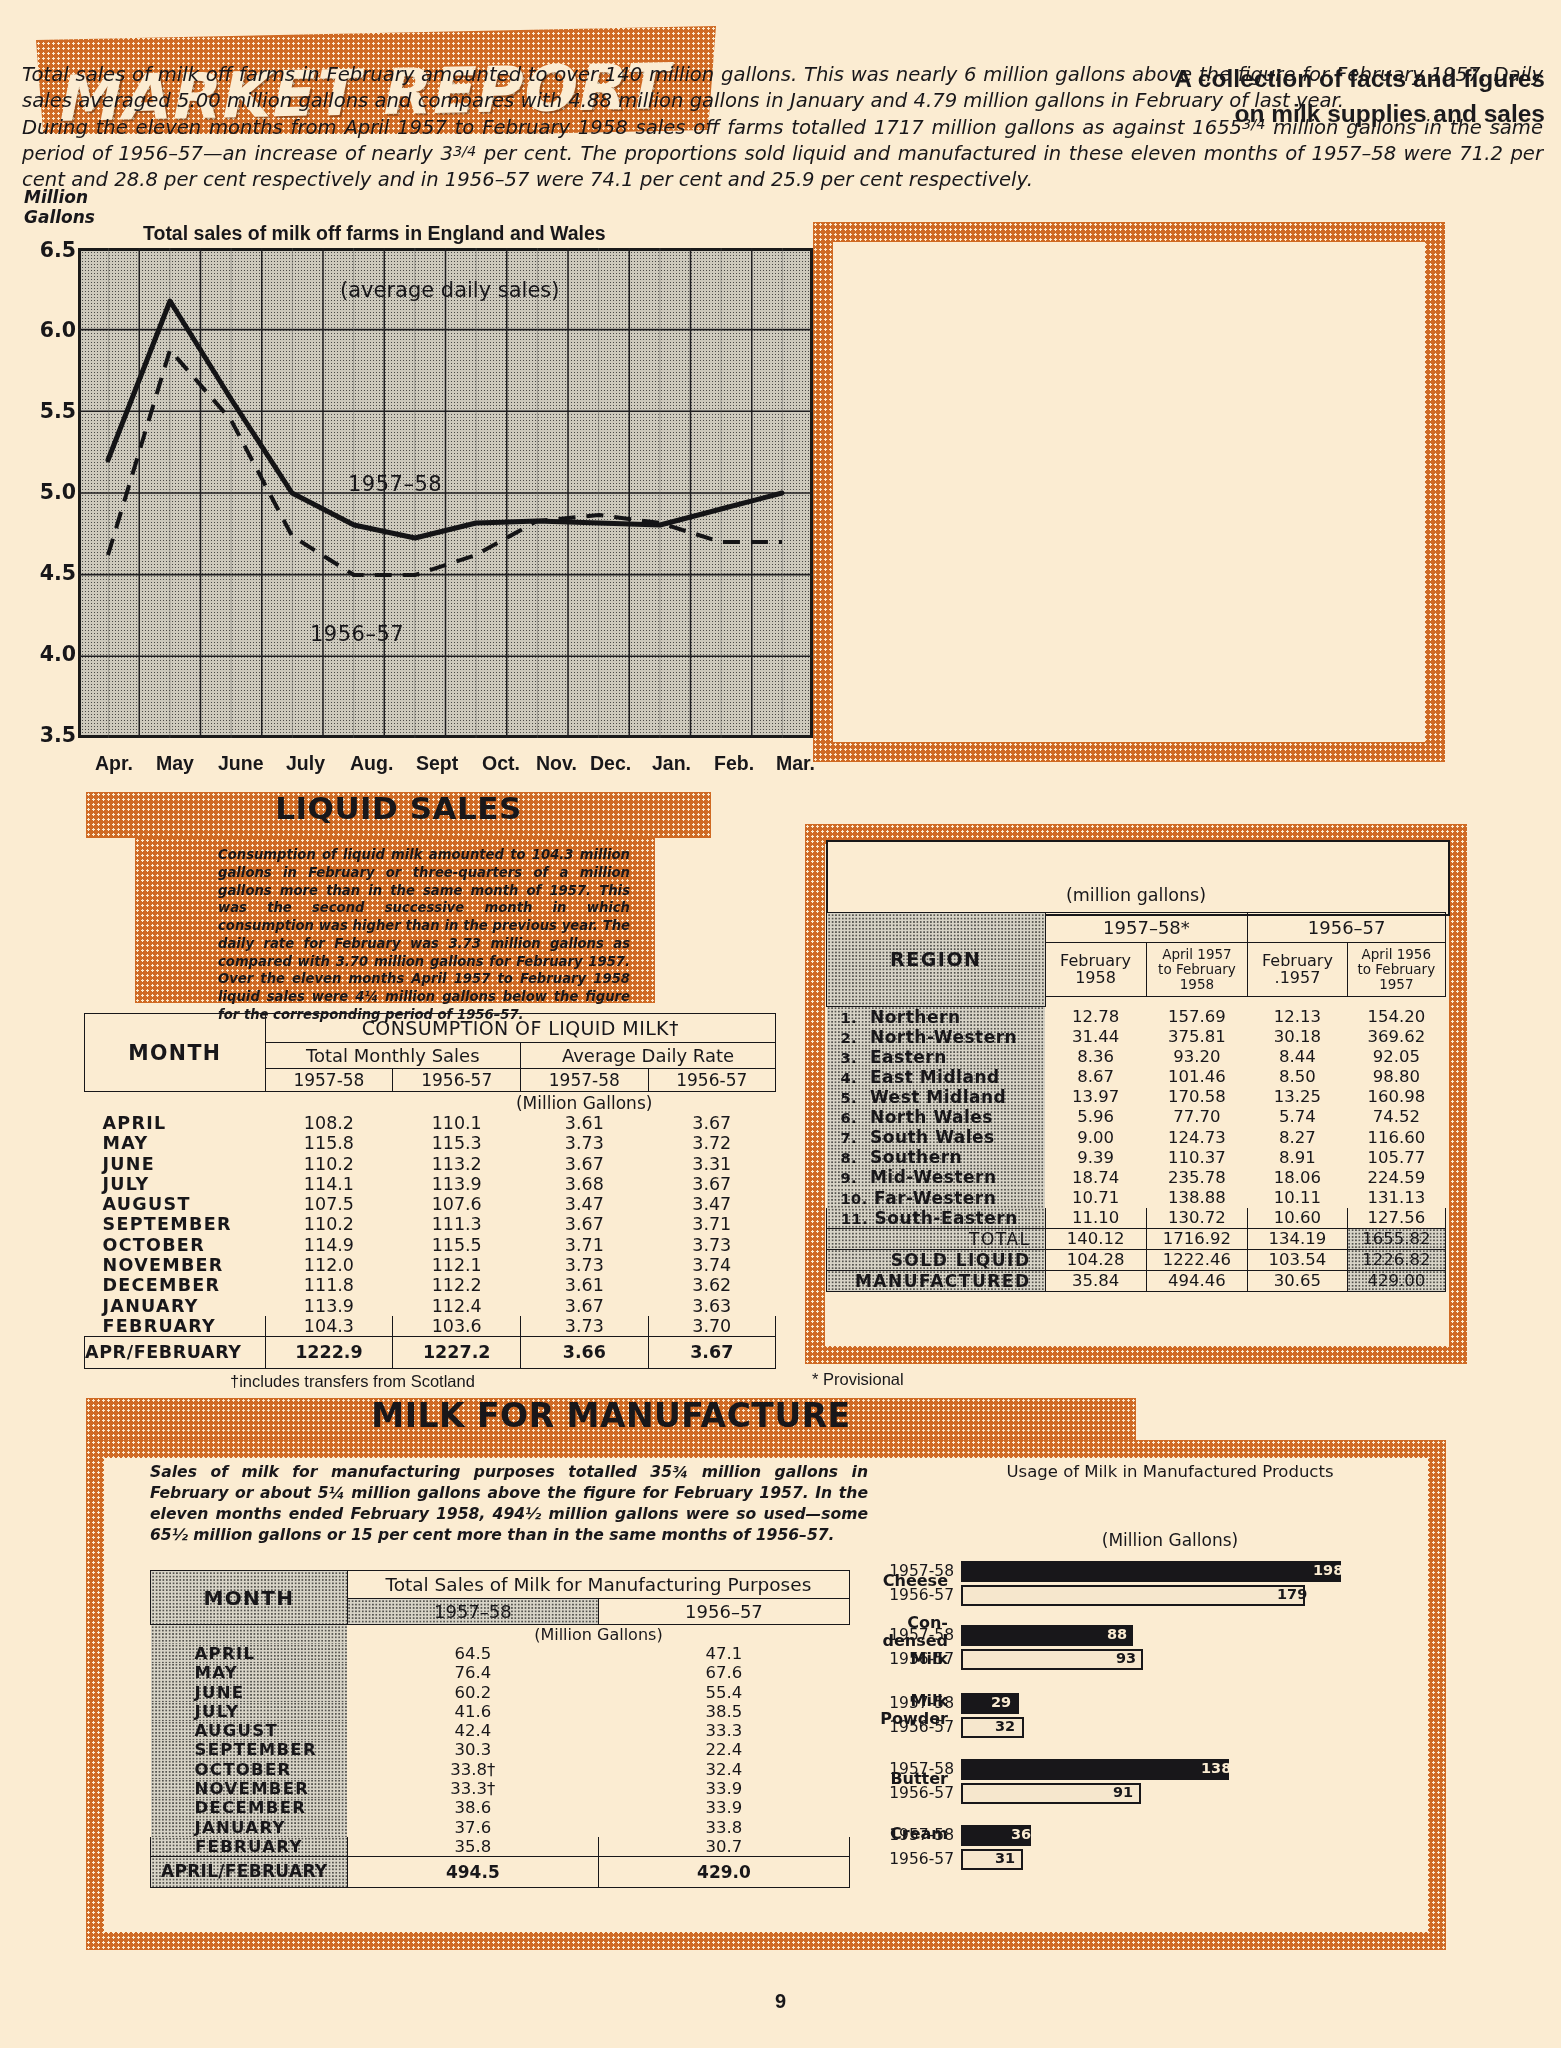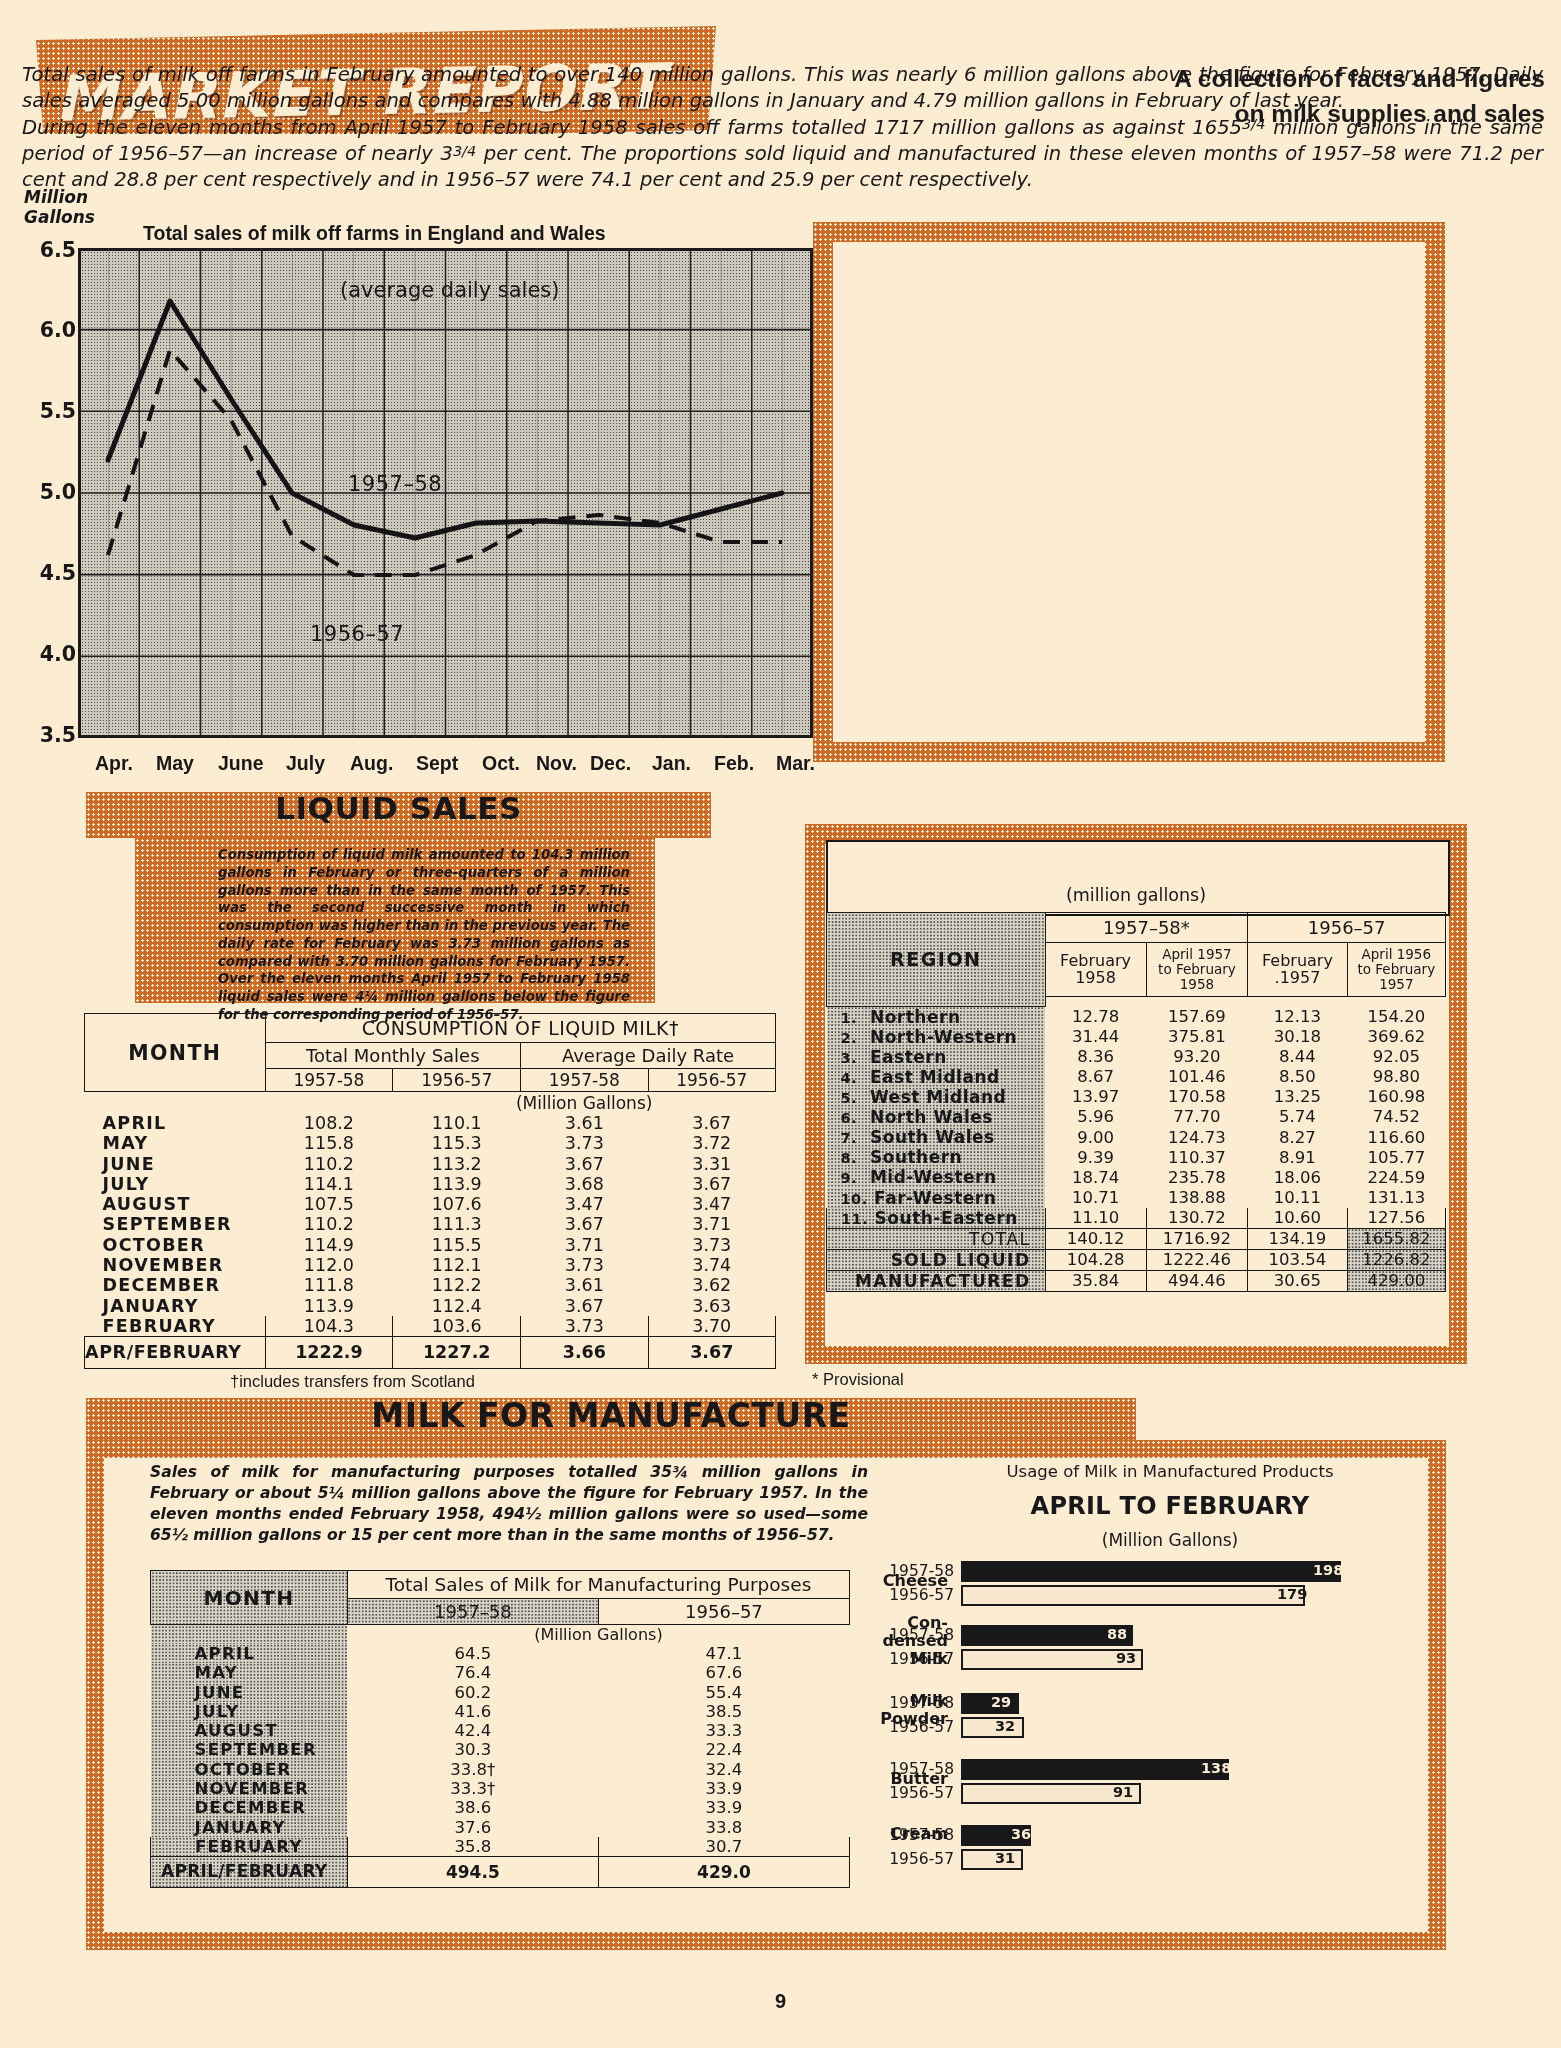--- a/index.html
+++ b/index.html
@@ -613,21 +613,20 @@
         </tr>
     <tr class="tot">
       <td class="grey-light mon" style="padding-left:10px;letter-spacing:.3px">APRIL/FEBRUARY</td>
       <td>494.5</td>
       <td>429.0</td>
     </tr>
   </tbody>
     </table>
 
   <div id="usage-title">Usage of Milk in Manufactured Products</div>
-  <div id="usage-head">APRIL TO FEBRUARY</div>
   <div id="usage-units">(Million Gallons)</div>
 
   <div id="bars">
 
     <div class="bargroup" style="height:56px">
       <div class="barlabelcat" style="left:0;top:12px;width:68px">
         <div>Cheese</div>
       </div>
       <div class="barrow">
         <div class="baryr">1957-58</div>

